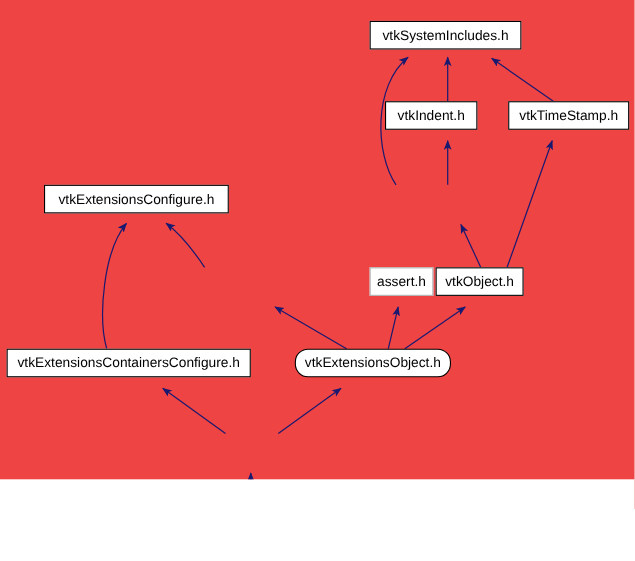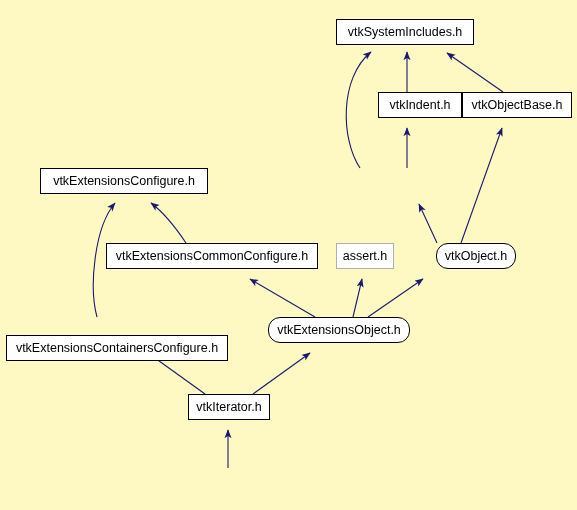--- a/index.html
+++ b/index.html
@@ -1,19 +1,19 @@
 <!DOCTYPE html>
 <html><head>
 <meta charset="utf-8">
 <style>
   html,body{margin:0;padding:0;background:#ffffff;}
   #canvas{
     position:relative;
-    width:577px;height:510px;
-    background:#fef9c3;
+    width:577px;height:436px;
+    background:#ef4444;
     overflow:hidden;
     font-family:"Liberation Sans","DejaVu Sans",sans-serif;
   }
   svg#edges{
     position:absolute;left:0;top:0;width:577px;height:510px;
     pointer-events:none;
   }
   .node{
     position:absolute;
     box-sizing:border-box;
@@ -72,41 +72,35 @@
 
       <path d="M 253,394 L 310,353"></path>
 
       <path d="M 228,468 L 228,430"></path>
     </g>
   </svg>
 
   <div class="node" style="left: 336px; top: 19px; width: 138px; height: 26px;">
     <span>vtkSystemIncludes.h</span>
   </div>
-  <div class="node" style="left: 378px; top: 92px; width: 84px; height: 26px; text-align: center;">
+  <div class="node" style="left: 350px; top: 92px; width: 84px; height: 26px; text-align: center;">
     <span>vtkIndent.h</span>
   </div>
   <div class="node" style="left: 462px; top: 92px; width: 110px; height: 26px;">
-    <span>vtkObjectBase.h</span>
+    <span>vtkTimeStamp.h</span>
   </div>
   <div class="node" style="left: 40px; top: 168px; width: 168px; height: 26px;">
     <span>vtkExtensionsConfigure.h</span>
   </div>
-  <div class="node" style="left: 106px; top: 243px; width: 212px; height: 26px;">
-    <span>vtkExtensionsCommonConfigure.h</span>
-  </div>
   <div class="node gray" style="left: 336px; top: 243px; width: 58px; height: 26px;">
     <span>assert.h</span>
   </div>
-  <div class="node" style="left: 436px; top: 243px; width: 80px; height: 26px; border-radius: 12px;">
+  <div class="node" style="left: 396px; top: 243px; width: 80px; height: 26px;">
     <span>vtkObject.h</span>
   </div>
-  <div class="node" style="left: 6px; top: 335px; width: 222px; height: 26px;">
+  <div class="node" style="left: 6px; top: 317px; width: 222px; height: 26px;">
     <span>vtkExtensionsContainersConfigure.h</span>
   </div>
   <div class="node" style="left: 268px; top: 317px; width: 142px; height: 26px; border-radius: 12px;">
     <span>vtkExtensionsObject.h</span>
   </div>
-  <div class="node" style="left: 188px; top: 394px; width: 82px; height: 26px;">
-    <span>vtkIterator.h</span>
-  </div>
 
 </div>
 
 </body></html>

